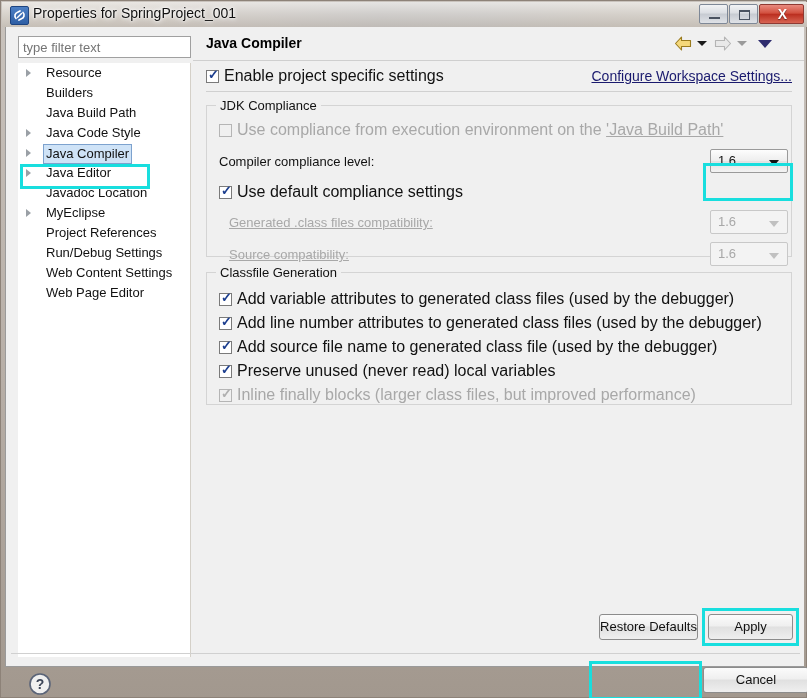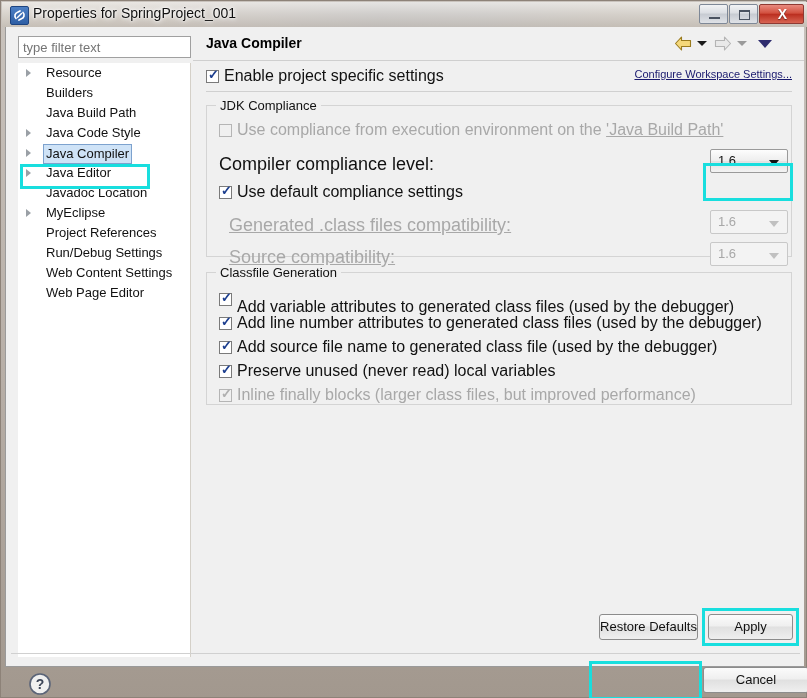--- a/index.html
+++ b/index.html
@@ -107,21 +107,21 @@
     border-left:5px solid transparent;border-right:5px solid transparent;
   }
   #chev-back{left:504px;border-top:5px solid #1a1a1a;}
   #chev-fwd{left:544px;border-top:5px solid #9a9a9a;}
   #chev-menu{left:565px;top:13px;border-left:7px solid transparent;border-right:7px solid transparent;border-top:8px solid #2e2c6e;}
 
   
   #enable-row{position:absolute;left:13px;top:40px;width:586px;height:20px;}
   #enable-sep{position:absolute;left:13px;top:64px;width:586px;height:1px;background:#d0d0d0;}
   #ws-link{
-    position:absolute;right:0;top:1px;font-size:11px;color:#1a1a6e;
+    position:absolute;right:0;top:1px;font-size:14px;color:#1a1a6e;
     text-decoration:underline;cursor:pointer;white-space:nowrap;
   }
 
   
   .group{position:absolute;box-sizing:border-box;border:1px solid #d4d4d4;background:#f0f0f0;}
   .group-title{
     position:absolute;top:-8px;left:9px;background:#f0f0f0;padding:0 4px;
     font-size:13px;color:#111;white-space:nowrap;
   }
   #grp-jdk{left:13px;top:78px;width:586px;height:152px;}
@@ -134,21 +134,21 @@
   }
   .cb.disabled{background:#f0f0f0;border-color:#b5b5b5;}
   .cb .tick{
     position:absolute;left:1px;top:-3px;font-size:13px;line-height:13px;color:#1d3f8f;font-weight:bold;
   }
   .cb.disabled .tick{color:#b0b0b0;}
   .cb-label{position:absolute;font-size:16px;color:#111;white-space:nowrap;}
   .cb-label.disabled{color:#a8a8a8;}
   .cb-label u{text-decoration:underline;}
 
-  .fld-label{position:absolute;font-size:18px;color:#111;white-space:nowrap;}
+  .fld-label{position:absolute;font-size:13px;color:#111;white-space:nowrap;}
   .fld-label.disabled{color:#a8a8a8;text-decoration:underline;}
 
   
   .combo{
     position:absolute;box-sizing:border-box;height:24px;
     border:1px solid #9a9a9a;border-radius:2px;
     background:linear-gradient(180deg,#fdfdfd 0%,#eeeeee 48%,#e2e2e2 52%,#f3f3f3 100%);
   }
   .combo.disabled{border-color:#c8c8c8;background:#f3f3f3;}
   .combo .ctext{position:absolute;left:7px;top:3px;font-size:13px;color:#111;}
@@ -329,21 +329,21 @@
           <span class="carrow"></span>
         </span>
       </div>
 
       <div class="group" id="grp-cls">
         <span class="group-title">Classfile Generation</span>
 
         <span class="cb" style="left:12px;top:20px">
           <span class="tick">✓</span>
         </span>
-        <span class="cb-label" style="left:30px;top:25px">Add variable attributes to generated class files (used by the debugger)</span>
+        <span class="cb-label" style="left:30px;top:17px">Add variable attributes to generated class files (used by the debugger)</span>
 
         <span class="cb" style="left:12px;top:44px">
           <span class="tick">✓</span>
         </span>
         <span class="cb-label" style="left:30px;top:41px">Add line number attributes to generated class files (used by the debugger)</span>
 
         <span class="cb" style="left:12px;top:68px">
           <span class="tick">✓</span>
         </span>
         <span class="cb-label" style="left:30px;top:65px">Add source file name to generated class file (used by the debugger)</span>

